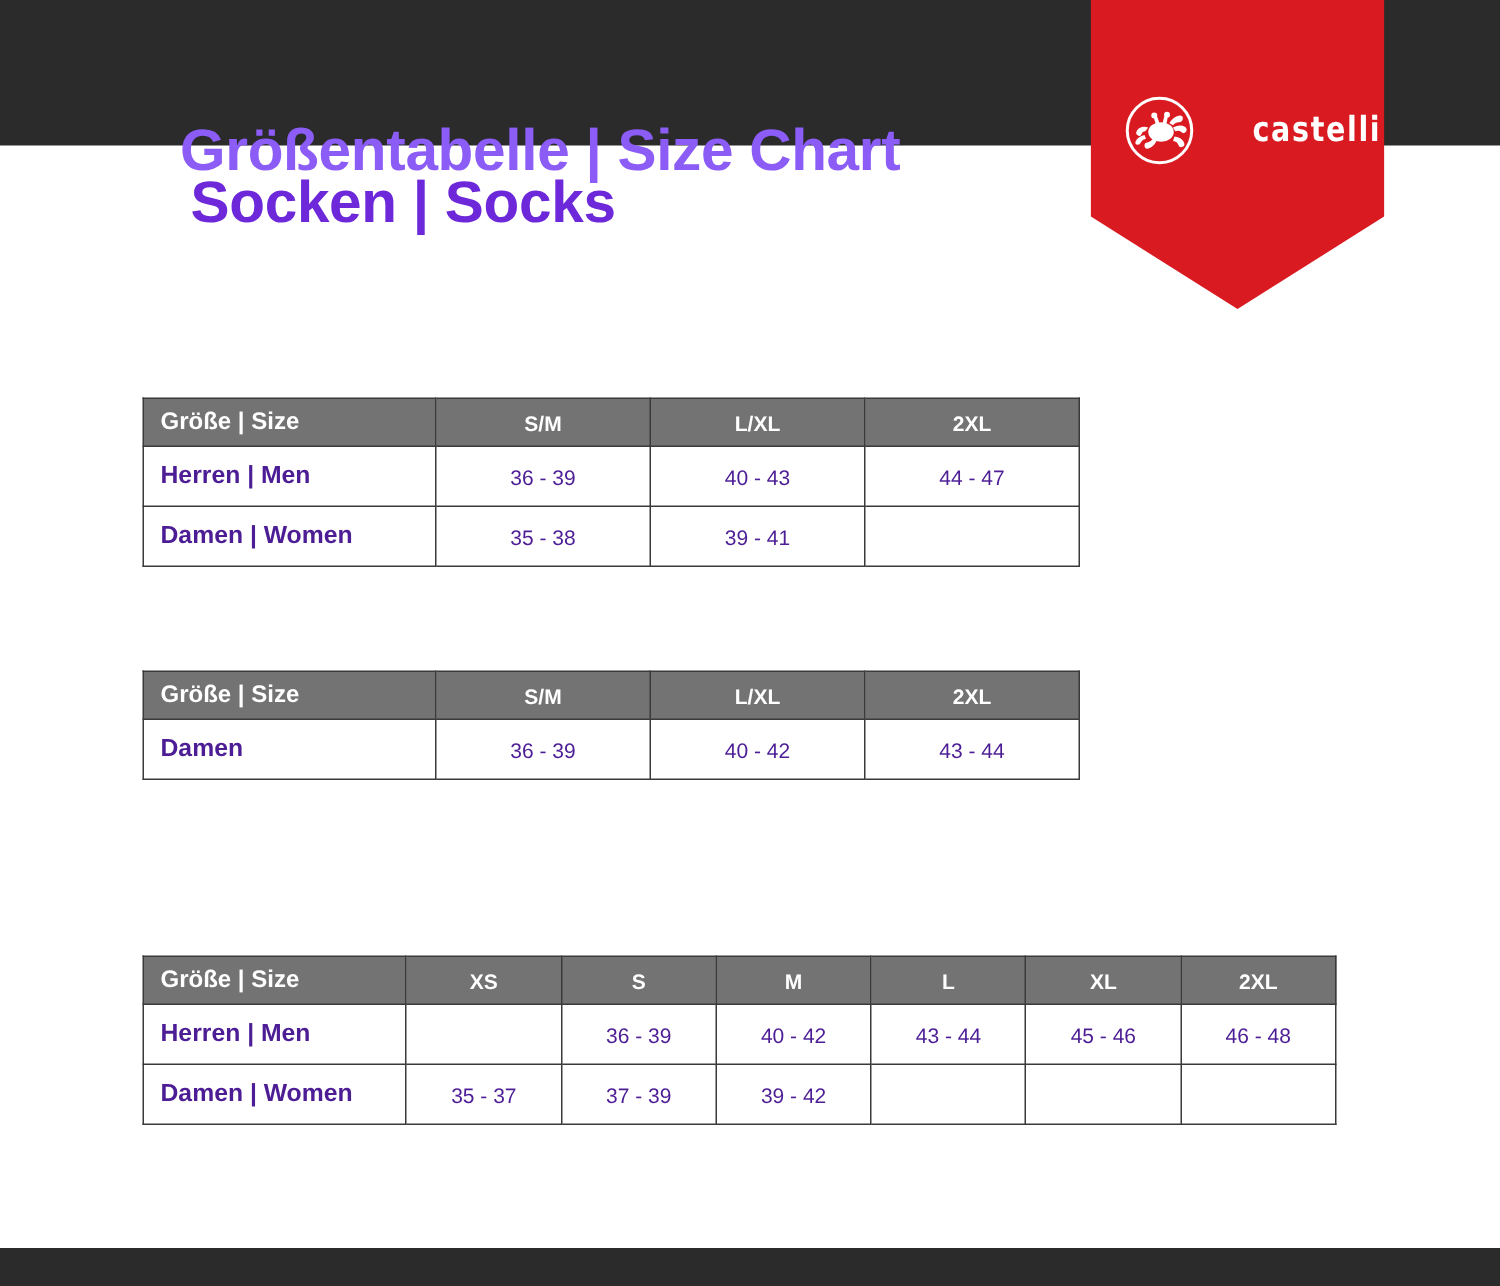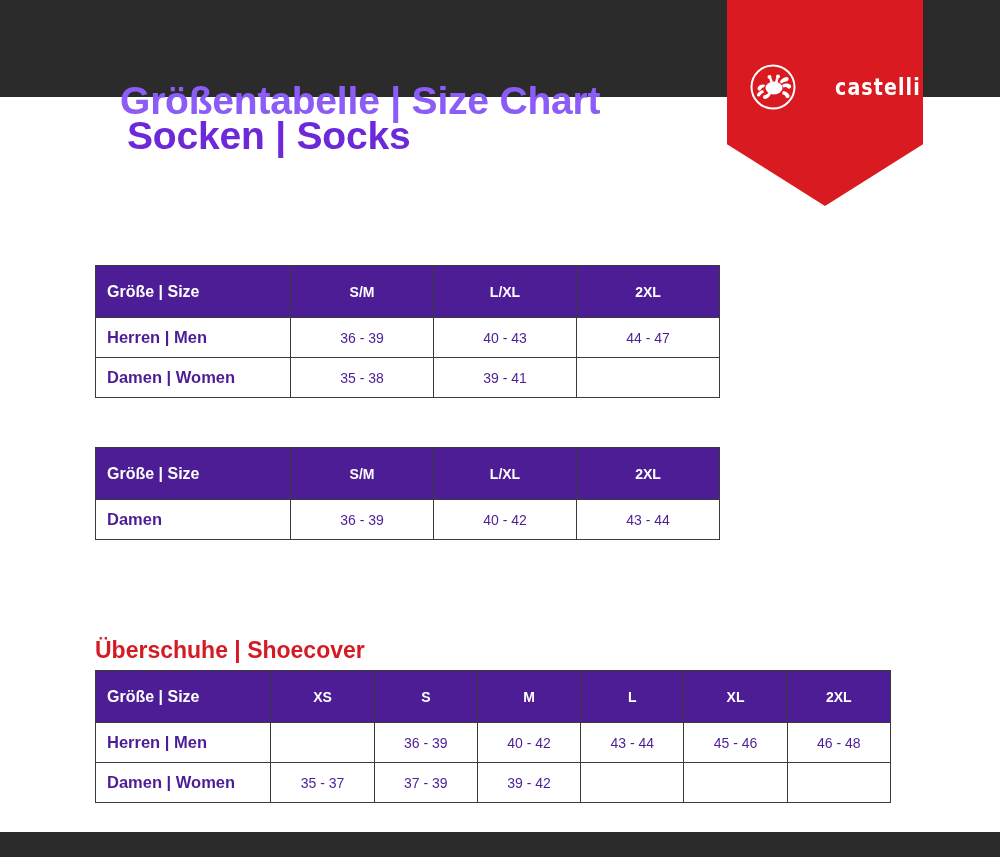--- a/index.html
+++ b/index.html
@@ -127,25 +127,25 @@
   }
   table.size-table th,
   table.size-table td {
     border: 1px solid #3a3a3a;
     height: 40px;
     padding: 0 6px;
     font-size: 14px;
     box-sizing: border-box;
   }
   table.size-table thead th {
-    background: #4c1d95;
+    background: #737373;
     color: #ffffff;
     font-weight: bold;
     text-align: center;
-    height: 52px;
+    height: 32px;
   }
   table.size-table thead th.rowhead {
     text-align: left;
     padding-left: 11px;
     font-size: 16px;
   }
   table.size-table tbody td {
     background: #ffffff;
     color: #4c1d95;
     text-align: center;
@@ -242,21 +242,20 @@
           <td class="rowhead">Damen</td>
           <td>36 - 39</td>
           <td>40 - 42</td>
           <td>43 - 44</td>
         </tr>
       </tbody>
     </table>
   </div>
 
   <div class="section" style="top:637px;">
-    <div class="section-heading">Überschuhe | Shoecover</div>
     <table class="size-table" id="table-shoecover">
       <thead>
         <tr>
           <th class="rowhead c-label-c">Größe | Size</th>
           <th class="c-val-c">XS</th>
           <th class="c-val-c">S</th>
           <th class="c-val-c">M</th>
           <th class="c-val-c">L</th>
           <th class="c-val-c">XL</th>
           <th class="c-val-c">2XL</th>

